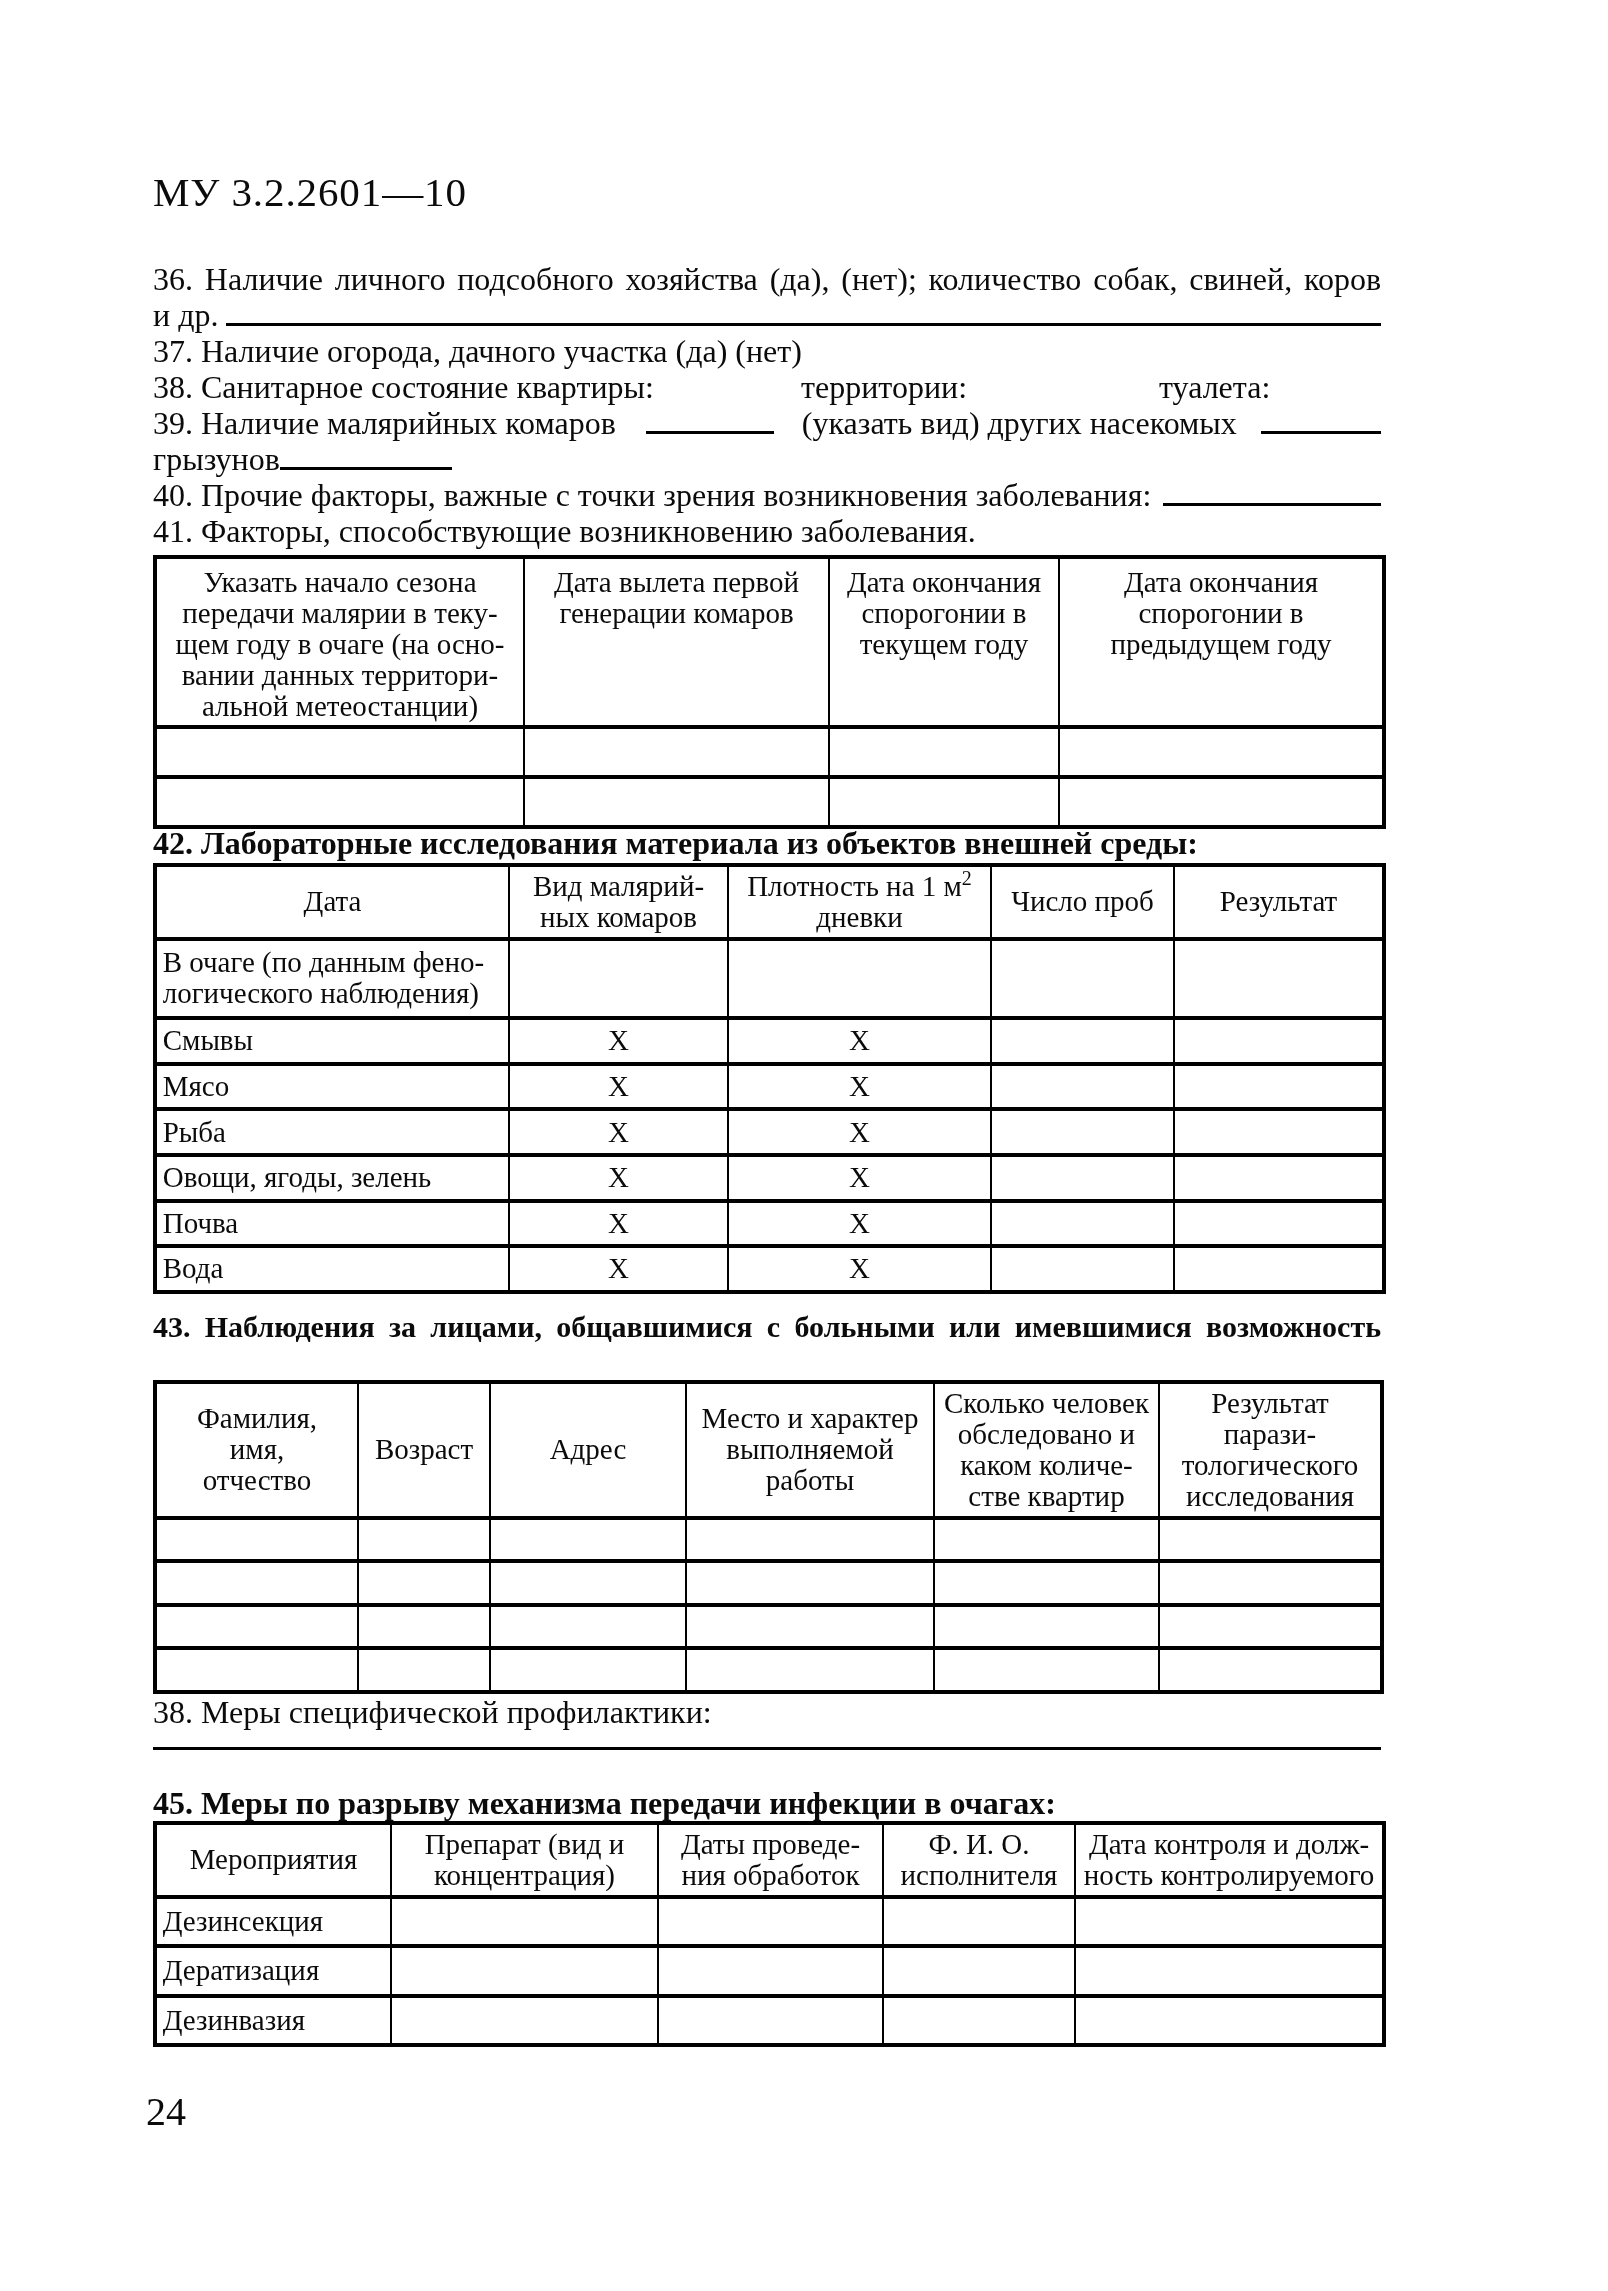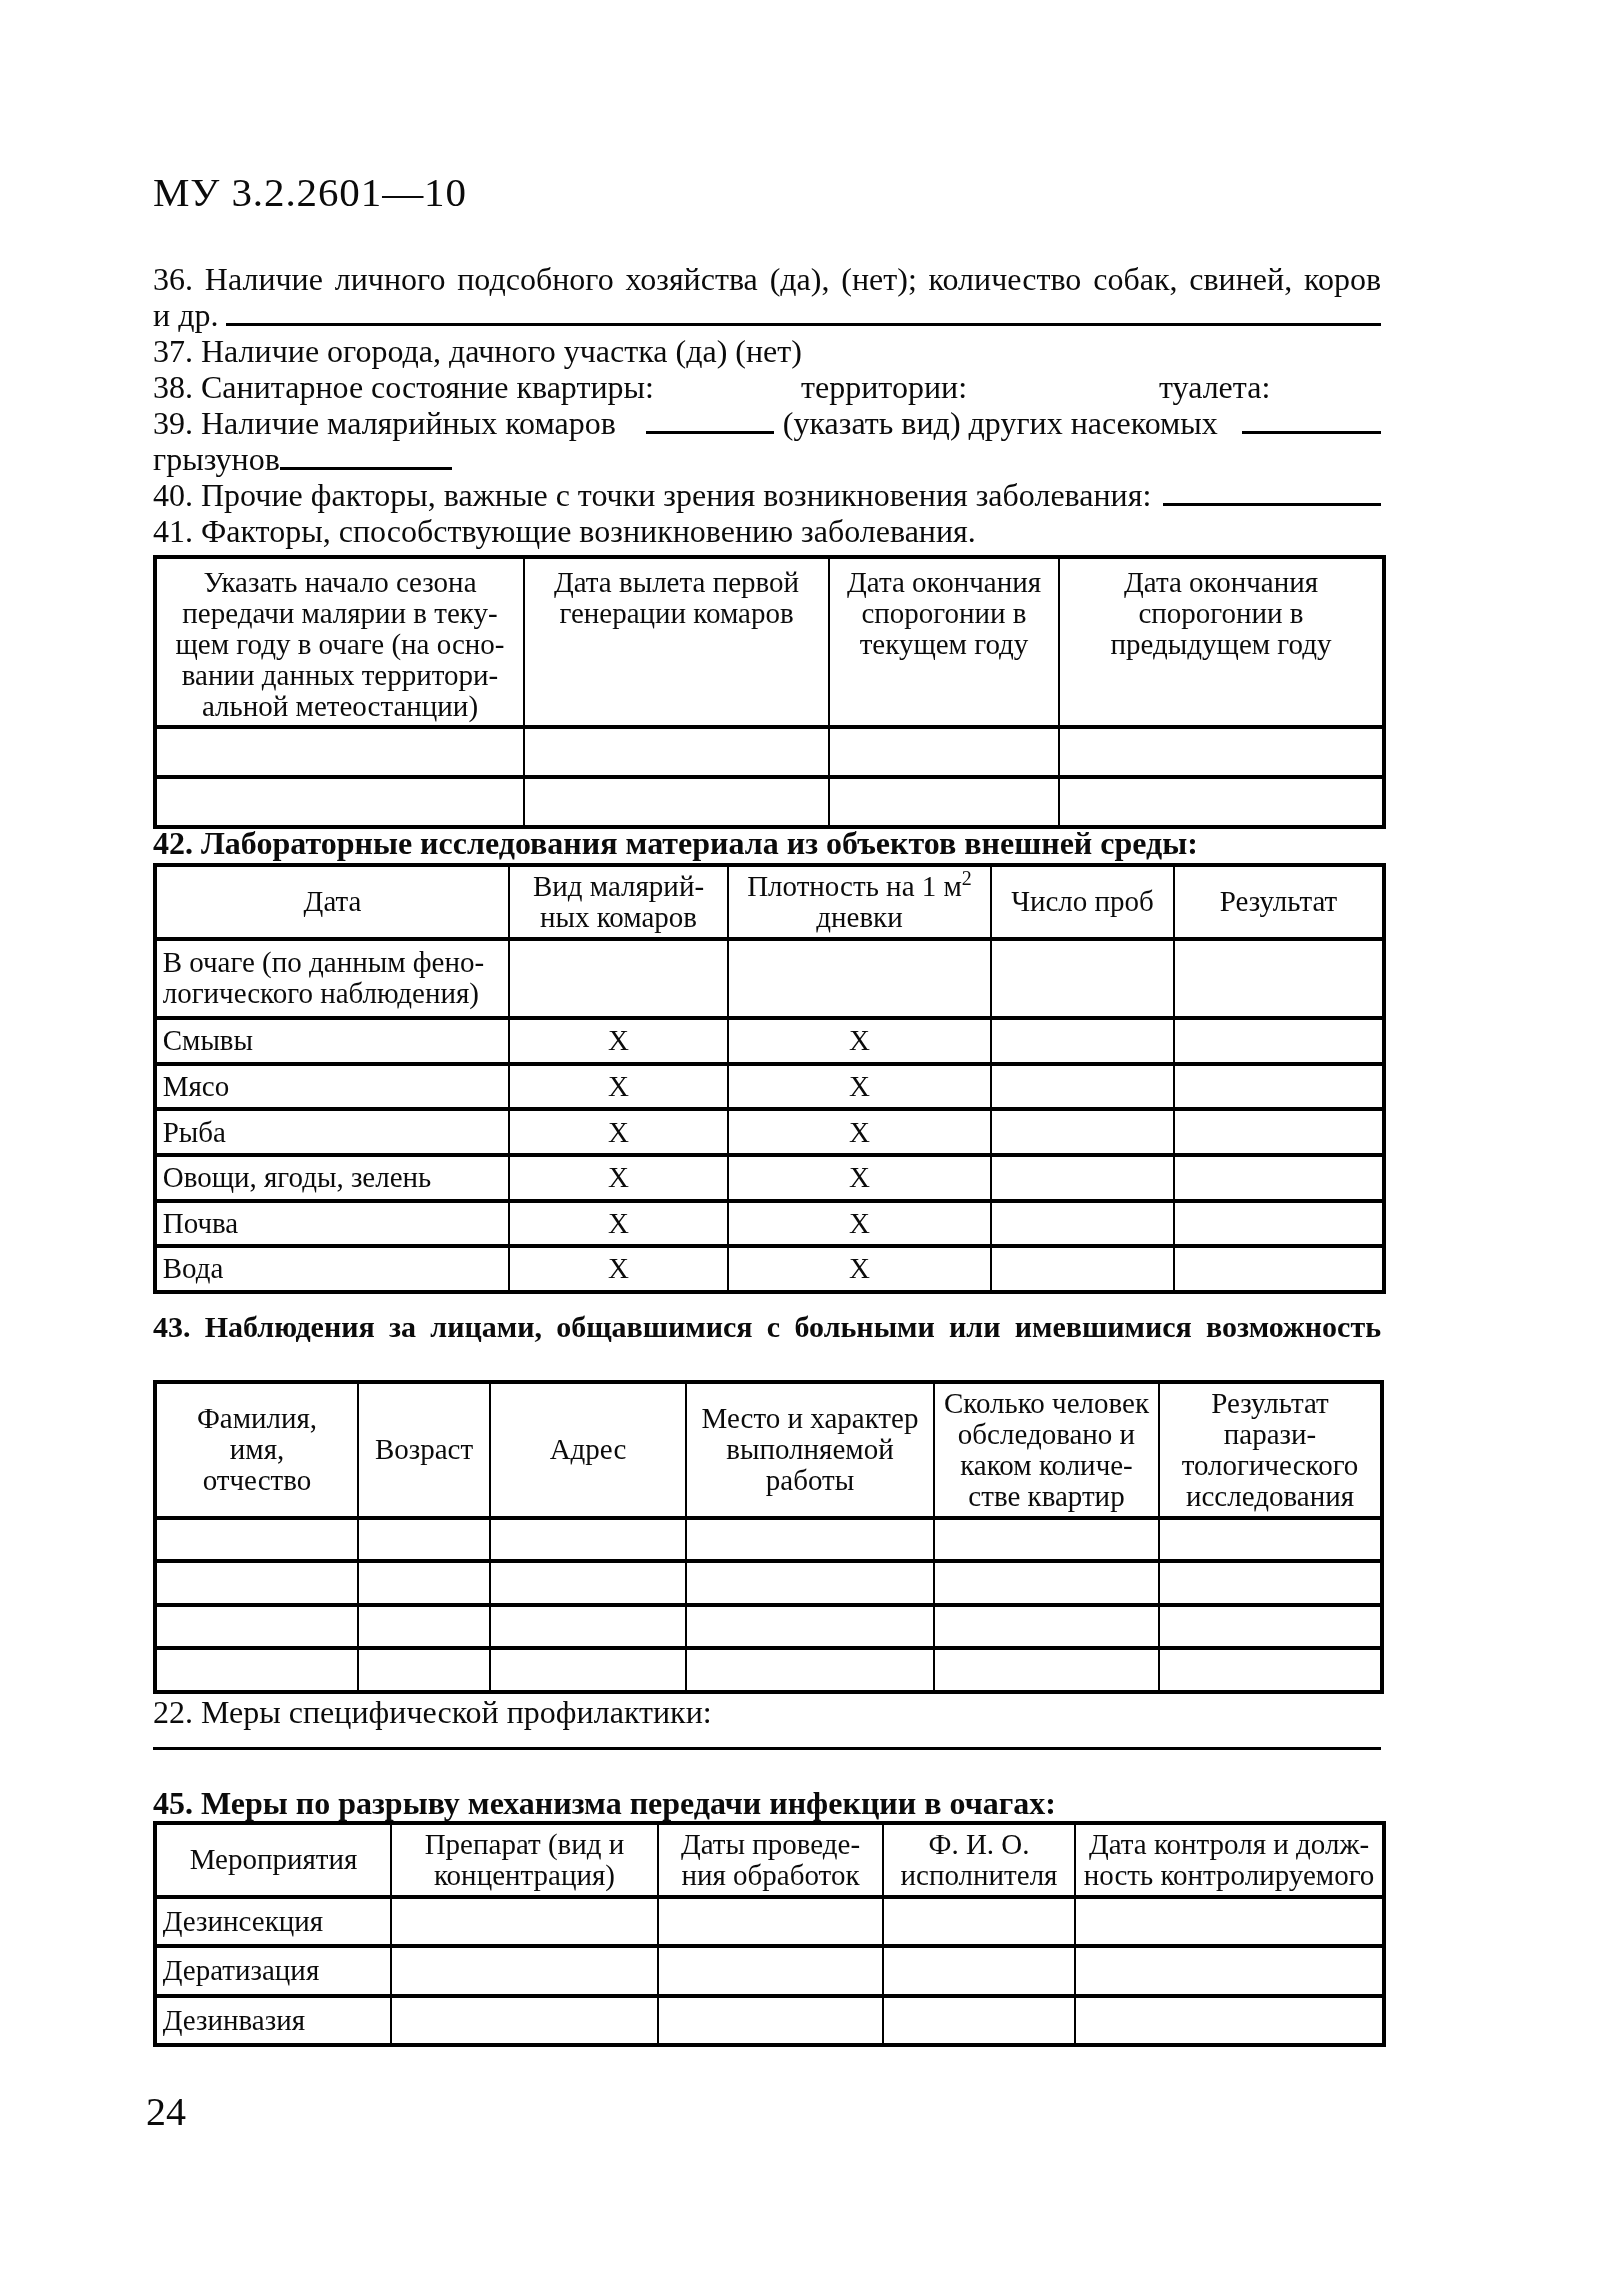--- a/index.html
+++ b/index.html
@@ -67,21 +67,21 @@
       <span>37. Наличие огорода, дачного участка (да) (нет)</span>
     </div>
     <div class="item-row i38-row">
       <span>38. Санитарное состояние квартиры:</span>
       <span class="i38-terr">территории:</span>
       <span class="i38-toilet">туалета:</span>
     </div>
     <div class="item-row">
       <span>39. Наличие малярийных комаров</span>
       <span class="blank" style="width:128px;margin-left:30px;"></span>
-      <span style="margin-left:9px;">(указать вид) других насекомых</span>
+      <span style="margin-left:28px;">(указать вид) других насекомых</span>
       <span class="blank fill" style="margin-left:24.6px;"></span>
     </div>
     <div class="item-row">
       <span>грызунов</span>
       <span class="blank" style="width:172px;"></span>
     </div>
     <div class="item-row">
       <span>40. Прочие факторы, важные с точки зрения возникновения заболевания:</span>
       <span class="blank fill" style="margin-left:11.4px;"></span>
     </div>
@@ -240,21 +240,21 @@
       <td class="empty"></td>
           <td class="empty"></td>
           <td class="empty"></td>
           <td class="empty"></td>
           <td class="empty"></td>
           <td class="empty"></td>
     </tr>
   </tbody>
     </table>
 
-  <div class="content body-text h44">22. Меры специфической профилактики:</div>
+  <div class="content body-text h44">38. Меры специфической профилактики:</div>
 
   <div class="rule"></div>
 
   <div class="content body-text h45">45. Меры по разрыву механизма передачи инфекции в очагах:</div>
 
   <table class="t-measures">
     <colgroup>
         <col style="width:236px">
         <col style="width:267px">
         <col style="width:225px">

